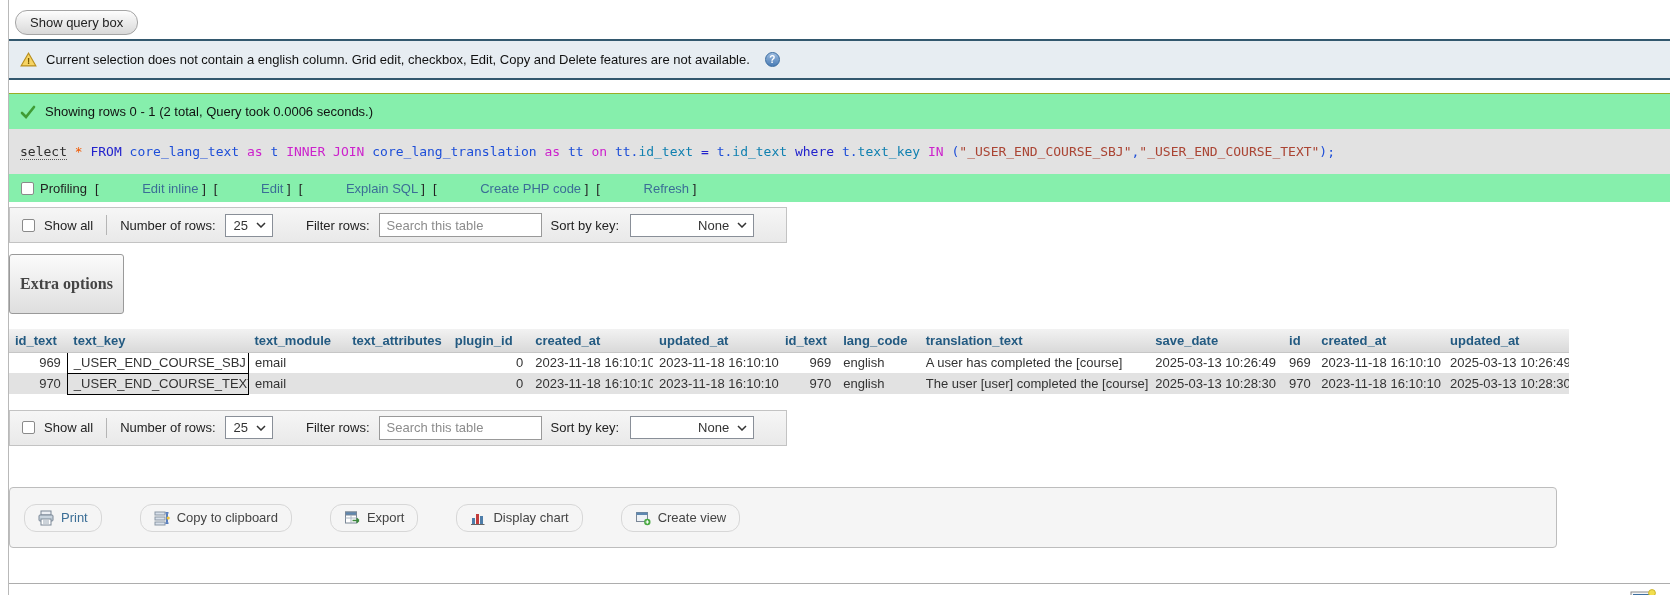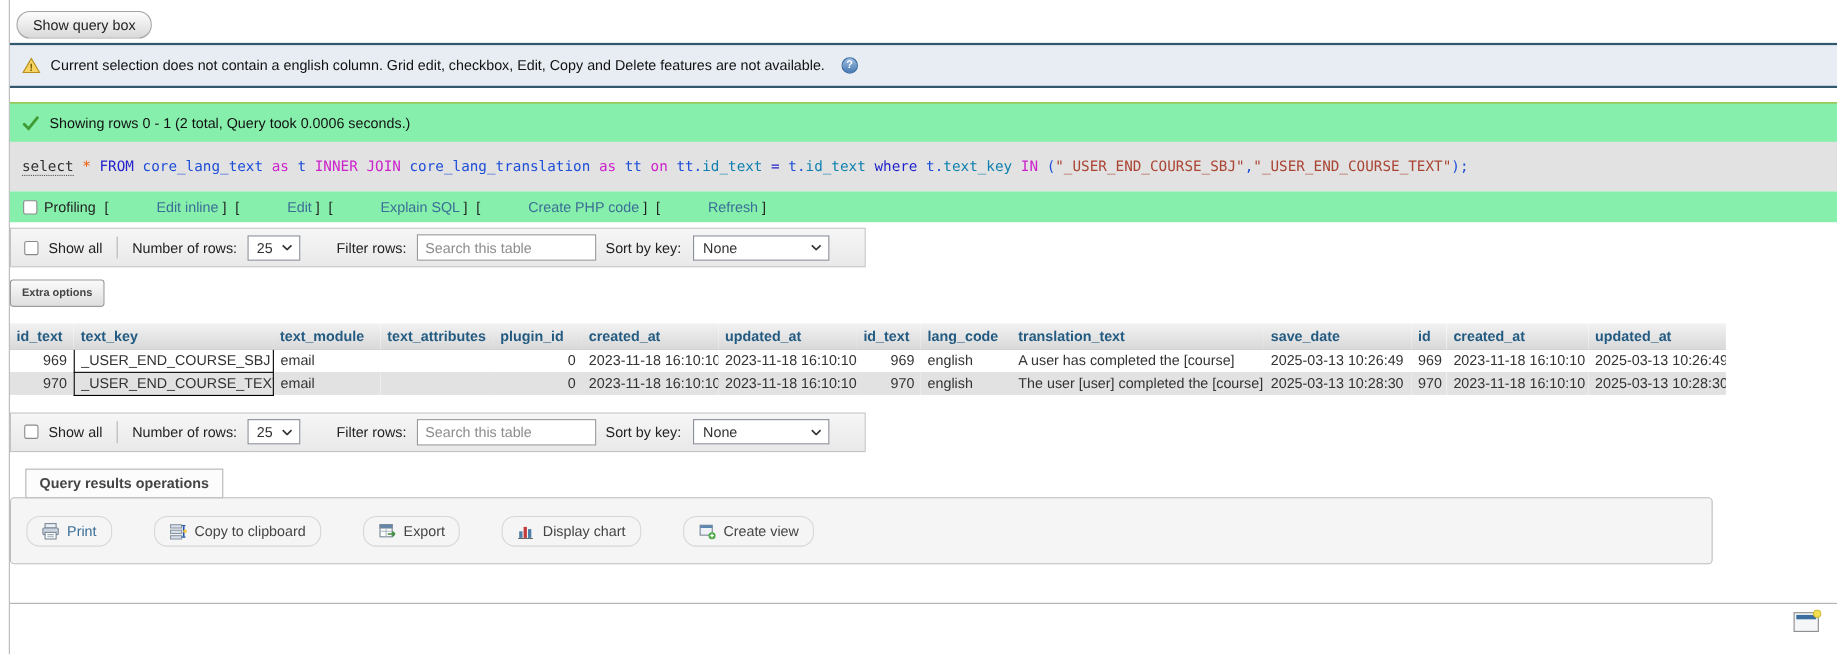--- a/index.html
+++ b/index.html
@@ -15,24 +15,24 @@
   .content { margin-left:9px; position:relative; }
 
   
   .pill-btn {
     display:inline-block; margin:10px 0 0 6px; padding:4px 14px;
     background:linear-gradient(#fdfdfd,#d9d9d9);
     border:1px solid #a5a5a5; border-radius:12px;
     font-size:13px; color:#222; cursor:pointer;
   }
   .small-btn {
-    display:inline-block; margin-top:11px; padding:6px 10px;
+    display:inline-block; margin-top:11px; padding:20px 10px;
     background:linear-gradient(#fbfbfb,#dedede);
     border:1px solid #9a9a9a; border-radius:3px;
-    font-size:10px; font-weight:bold; color:#444; cursor:pointer;
+    font-size:16px; font-weight:bold; color:#444; cursor:pointer;font-family:Liberation Serif, serif;
   }
 
   
   .warning-banner {
     margin-top:4px; height:41px;
     background:#e7edf2;
     border-top:2px solid #33586e; border-bottom:2px solid #33586e;
     display:flex; align-items:center; gap:9px; padding-left:11px;
     color:#111;
   }
@@ -82,21 +82,21 @@
   
   .toolbar {
     margin-top:5px; width:778px; height:36px;
     background:linear-gradient(#f6f6f6,#e9e9e9);
     border:1px solid #c3c3c3;
     display:flex; align-items:center; gap:9px; padding:0 12px;
   }
   .toolbar.second { margin-top:15px; }
   .vdiv { width:1px; height:20px; background:#b5b5b5; margin:0 4px; }
   .sel {
-    display:inline-flex; align-items:center; justify-content:space-between;
+    display:inline-flex; align-items:center; justify-content:flex-end;
     height:23px; background:#fff; border:1px solid #898f98;
     padding:0 6px 0 8px; cursor:pointer; gap:8px;
   }
   .sel.narrow { min-width:46px; }
   .sel.wide   { width:124px; margin-left:2px; }
   .search-input {
     width:163px; height:24px; border:1px solid #999; padding:2px 7px;
     font-family:"Liberation Sans", sans-serif; font-size:13px; color:#333; background:#fff;
   }
   .search-input::placeholder { color:#8c8c8c; }
@@ -313,21 +313,20 @@
     <span class="sel wide">
       <span>None</span>
       <svg width="10" height="6">
           <path d="M1 1 L5 5 L9 1" stroke="#333" fill="none" stroke-width="1.5"></path>
         </svg>
     </span>
   </div>
 
   
   <div class="ops-fieldset">
-    <div class="ops-legend">Query results operations</div>
     <div class="ops-row">
       <span class="op-btn first">
         <svg viewBox="0 0 16 16" width="16" height="16">
             <rect x="3" y="1" width="10" height="4" fill="#eceff4" stroke="#7a8796"></rect>
             <rect x="1" y="5" width="14" height="6" rx="1" fill="#c9d4de" stroke="#7a8796"></rect>
             <rect x="3" y="9" width="10" height="6" fill="#fff" stroke="#7a8796"></rect>
             <line x1="5" y1="11" x2="11" y2="11" stroke="#9aa7b4"></line>
             <line x1="5" y1="13" x2="11" y2="13" stroke="#9aa7b4"></line>
           </svg>
         <span>Print</span>

